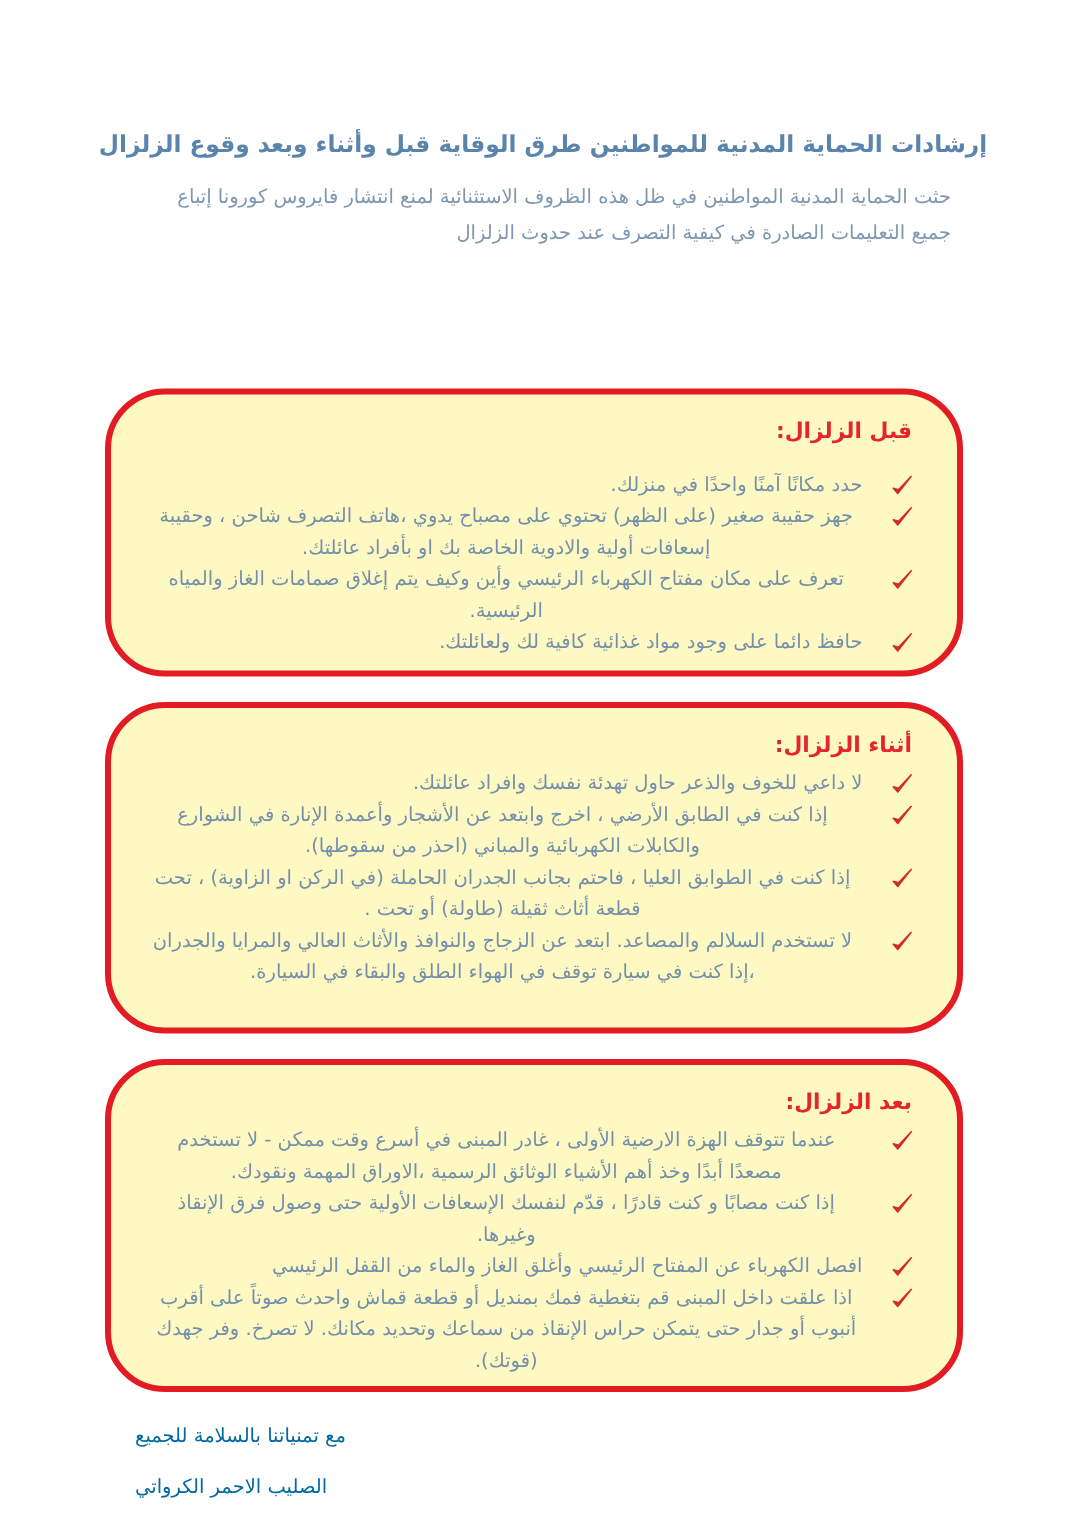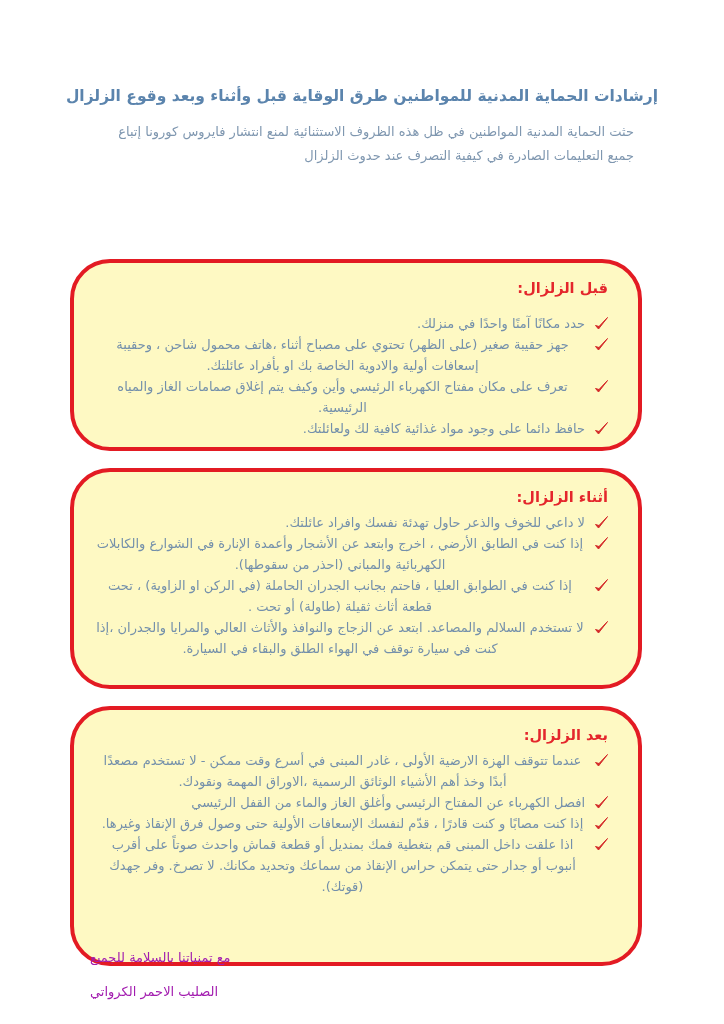--- a/index.html
+++ b/index.html
@@ -23,46 +23,46 @@
   }
 
   .section {
     position:absolute; left:70px; width:572px;
     border:4px solid #e31b23; border-radius:40px;
     padding:16px 30px 16px 26px;
     direction:rtl; background:#fef9c3;
   }
   .section.s1 { top:173px; height:192px; }
   .section.s2 { top:382px; height:221px;padding-left:21px; }
-  .section.s3 { top:620px; height:260px; }
+  .section.s3 { top:620px; height:222px; }
 
   .section-heading {
     color:#e4262c; font-size:14.5px; text-align:right; line-height:1.35;
   }
   .bullets { list-style:none; margin-top:4px; }
   .section.s1 .bullets { margin-top:14px; }
 
   .bullet {
     display:flex; flex-direction:row; align-items:flex-start;
-    gap:9px; direction:rtl;
+    gap:19px; direction:rtl;
   }
   .bullet .check {
     flex:0 0 auto; width:14px; height:14px; margin-top:4px;
   }
   .bullet .btext {
     flex:1 1 auto;
     color:#7490ab; font-size:13px; line-height:21px;
     text-align:right;
   }
   .bullet .btext.long { text-align:center; }
 
   .footer { position:absolute; left:90px; top:862px; }
   .footer p {
     direction:rtl; text-align:left;
-    color:#a21caf; font-size:13px; line-height:1.5;
+    color:#0369a1; font-size:13px; line-height:1.5;
     margin-bottom:14px; width:max-content;
   }
 </style>
 </head>
 <body>
 
 <div class="page">
 
   <h1 class="doc-title">إرشادات الحماية المدنية للمواطنين طرق الوقاية قبل وأثناء وبعد وقوع الزلزال</h1>
 
@@ -74,21 +74,21 @@
         <li class="bullet">
           <svg viewBox="0 0 14 14" class="check">
             <path d="M1.5 8.5 L4.5 12 L13.5 0.5 L5 9.5 Z" fill="#d42a2a" stroke="#d42a2a" stroke-width="1" stroke-linejoin="round"></path>
           </svg>
           <span class="btext">حدد مكانًا آمنًا واحدًا في منزلك.</span>
         </li>
         <li class="bullet">
           <svg viewBox="0 0 14 14" class="check">
             <path d="M1.5 8.5 L4.5 12 L13.5 0.5 L5 9.5 Z" fill="#d42a2a" stroke="#d42a2a" stroke-width="1" stroke-linejoin="round"></path>
           </svg>
-          <span class="btext long">جهز حقيبة صغير (على الظهر) تحتوي على مصباح أثناء ،هاتف محمول شاحن ، وحقيبة إسعافات أولية والادوية الخاصة بك او بأفراد عائلتك.</span>
+          <span class="btext long">جهز حقيبة صغير (على الظهر) تحتوي على مصباح يدوي ،هاتف التصرف شاحن ، وحقيبة إسعافات أولية والادوية الخاصة بك او بأفراد عائلتك.</span>
         </li>
         <li class="bullet">
           <svg viewBox="0 0 14 14" class="check">
             <path d="M1.5 8.5 L4.5 12 L13.5 0.5 L5 9.5 Z" fill="#d42a2a" stroke="#d42a2a" stroke-width="1" stroke-linejoin="round"></path>
           </svg>
           <span class="btext long">تعرف على مكان مفتاح الكهرباء الرئيسي وأين وكيف يتم إغلاق صمامات الغاز والمياه الرئيسية.</span>
         </li>
         <li class="bullet">
           <svg viewBox="0 0 14 14" class="check">
             <path d="M1.5 8.5 L4.5 12 L13.5 0.5 L5 9.5 Z" fill="#d42a2a" stroke="#d42a2a" stroke-width="1" stroke-linejoin="round"></path>
@@ -134,27 +134,27 @@
         <li class="bullet">
           <svg viewBox="0 0 14 14" class="check">
             <path d="M1.5 8.5 L4.5 12 L13.5 0.5 L5 9.5 Z" fill="#d42a2a" stroke="#d42a2a" stroke-width="1" stroke-linejoin="round"></path>
           </svg>
           <span class="btext long">عندما تتوقف الهزة الارضية الأولى ، غادر المبنى في أسرع وقت ممكن - لا تستخدم مصعدًا أبدًا وخذ أهم الأشياء الوثائق الرسمية ،الاوراق المهمة ونقودك.</span>
         </li>
         <li class="bullet">
           <svg viewBox="0 0 14 14" class="check">
             <path d="M1.5 8.5 L4.5 12 L13.5 0.5 L5 9.5 Z" fill="#d42a2a" stroke="#d42a2a" stroke-width="1" stroke-linejoin="round"></path>
           </svg>
-          <span class="btext">افصل الكهرباء عن المفتاح الرئيسي وأغلق الغاز والماء من القفل الرئيسي</span>
+          <span class="btext long">إذا كنت مصابًا و كنت قادرًا ، قدّم لنفسك الإسعافات الأولية حتى وصول فرق الإنقاذ وغيرها.</span>
         </li>
         <li class="bullet">
           <svg viewBox="0 0 14 14" class="check">
             <path d="M1.5 8.5 L4.5 12 L13.5 0.5 L5 9.5 Z" fill="#d42a2a" stroke="#d42a2a" stroke-width="1" stroke-linejoin="round"></path>
           </svg>
-          <span class="btext long">إذا كنت مصابًا و كنت قادرًا ، قدّم لنفسك الإسعافات الأولية حتى وصول فرق الإنقاذ وغيرها.</span>
+          <span class="btext">افصل الكهرباء عن المفتاح الرئيسي وأغلق الغاز والماء من القفل الرئيسي</span>
         </li>
         <li class="bullet">
           <svg viewBox="0 0 14 14" class="check">
             <path d="M1.5 8.5 L4.5 12 L13.5 0.5 L5 9.5 Z" fill="#d42a2a" stroke="#d42a2a" stroke-width="1" stroke-linejoin="round"></path>
           </svg>
           <span class="btext long">اذا علقت داخل المبنى قم بتغطية فمك بمنديل أو قطعة قماش واحدث صوتاً على أقرب أنبوب أو جدار حتى يتمكن حراس الإنقاذ من سماعك وتحديد مكانك. لا تصرخ. وفر جهدك (قوتك).</span>
         </li>
       </ul>
   </section>
 

